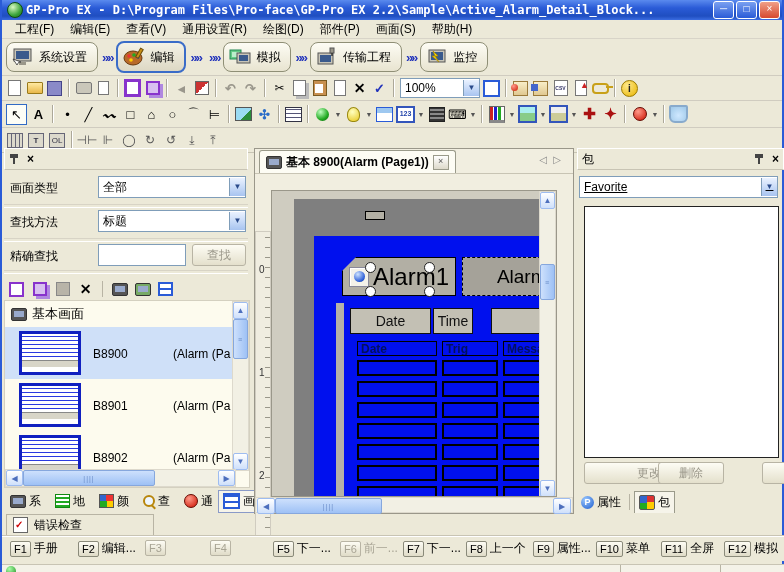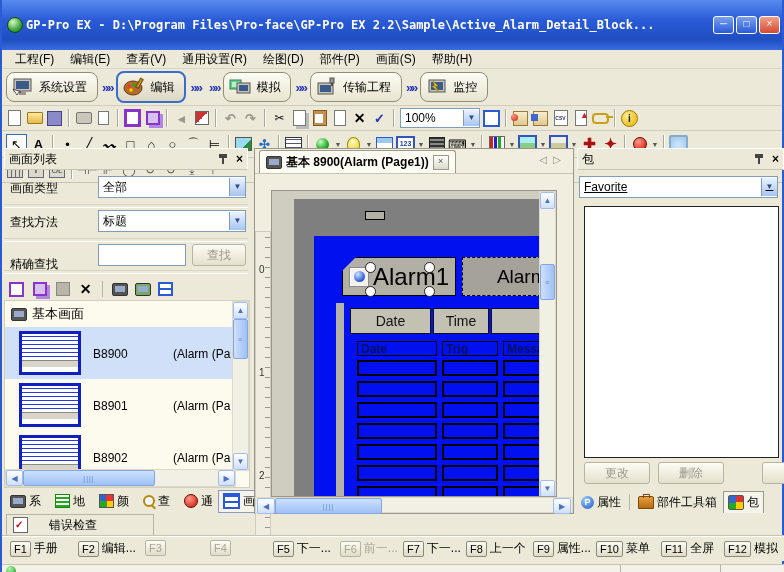--- a/index.html
+++ b/index.html
@@ -1,20 +1,20 @@
 <!DOCTYPE html>
 <html><head>
 <meta charset="utf-8">
 <style>
   html,body{margin:0;padding:0;}
   body{width:784px;height:572px;overflow:hidden;font-family:"Liberation Sans",sans-serif;font-size:12px;background:#ece9d8;color:#000;}
   #app{position:relative;width:784px;height:572px;background:#ece9d8;border-left:2px solid #2a5bd7;border-right:2px solid #2a5bd7;box-sizing:border-box;}
   .r{position:absolute;}
   
-  .titlebar{height:20px;background:linear-gradient(180deg,#5a8aee 0%,#2a5bd7 40%,#1f4ec0 80%,#3a6ce0 100%);display:flex;align-items:center;padding:15px 2px;}
+  .titlebar{height:20px;background:linear-gradient(180deg,#5a8aee 0%,#2a5bd7 40%,#1f4ec0 80%,#3a6ce0 100%);display:flex;align-items:center;padding:0 2px;}
   .appicon{width:14px;height:14px;border-radius:50%;background:radial-gradient(circle at 35% 30%,#d8f8c0,#3aa33a 60%,#1c6c1c);border:1px solid #0f4d0f;margin:0 3px;flex:none;}
   .title-text{color:#fff;font-family:"DejaVu Sans Mono",monospace;font-weight:bold;font-size:12px;white-space:nowrap;overflow:hidden;flex:1;}
   .winbtn{width:19px;height:16px;margin-left:2px;border:1px solid #fff;border-radius:3px;color:#fff;font-size:10px;line-height:14px;text-align:center;flex:none;background:linear-gradient(180deg,#7aa0f0,#2a5bd7);}
   .winbtn.close{background:linear-gradient(180deg,#f0a088,#d6492f);}
   
   .menubar{height:18px;background:#ece9d8;border-bottom:1px solid #d8d4c8;display:flex;align-items:center;padding-left:6px;gap:2px;}
   .menu-item{padding:1px 7px;white-space:nowrap;}
   
   .wfbar{height:36px;background:#ece9d8;border-bottom:1px solid #d0ccc0;display:flex;align-items:center;padding-left:4px;}
   .wfbtn{height:28px;display:flex;align-items:center;gap:4px;padding:0 10px 0 4px;border:1px solid #8f8f76;border-radius:8px;background:linear-gradient(180deg,#fdfcf4,#e8e4d0);white-space:nowrap;}
@@ -401,40 +401,39 @@
     <span class="pi">↻</span>
     <span class="pi">↺</span>
     <span class="pi">⤓</span>
     <span class="pi">⤒</span>
   </div>
 
   <div id="main">
 
     <div class="r" style="left:0;top:2px;width:248px;height:386px;">
       <div class="panel-hdr" style="margin:0 2px;">
-        <span class="ph-title">画面列表</span>
         <span class="pinic"></span>
         <span class="xic">×</span>
       </div>
 
       <span class="r" style="left:8px;top:32px;">画面类型</span>
       <div class="combo r" style="left:96px;top:28px;width:146px;">
         <span class="cval">全部</span>
         <span class="ddbtn" style="height:18px;line-height:18px;">▼</span>
       </div>
       <div class="lrow-sep r" style="left:2px;top:56px;width:244px;"></div>
 
       <span class="r" style="left:8px;top:66px;">查找方法</span>
       <div class="combo r" style="left:96px;top:62px;width:146px;">
         <span class="cval">标题</span>
         <span class="ddbtn" style="height:18px;line-height:18px;">▼</span>
       </div>
       <div class="lrow-sep r" style="left:2px;top:90px;width:244px;"></div>
 
-      <span class="r" style="left:8px;top:100px;margin-top:8px;">精确查找</span>
+      <span class="r" style="left:8px;top:100px;">精确查找</span>
       <div class="r" style="left:96px;top:96px;width:86px;height:20px;background:#fff;border:1px solid #7f9db9;"></div>
       <div class="btn disabled r" style="left:190px;top:96px;width:52px;height:20px;line-height:20px;">查找</div>
       <div class="lrow-sep r" style="left:2px;top:122px;width:244px;"></div>
 
       <div class="r" style="left:6px;top:128px;width:236px;height:26px;display:flex;align-items:center;gap:6px;">
         <span class="ti">
             <span class="sq-purple" style="border-width:2px;width:11px;height:11px;"></span>
           </span>
         <span class="ti">
             <span class="sq-purple2"></span>
@@ -517,21 +516,21 @@
         <span class="btab">
             <span class="alamp"></span>
             <span>通</span>
           </span>
         <span class="btab sel">
             <span class="winblue"></span>
             <span>画</span>
           </span>
       </div>
 
-      <div class="r" style="left:4px;top:366px;width:148px;height:22px;border:1px solid #b8b4a4;background:#ece9d8;display:flex;align-items:center;gap:21px;padding-left:6px;box-sizing:border-box;">
+      <div class="r" style="left:4px;top:366px;width:148px;height:22px;border:1px solid #b8b4a4;background:#ece9d8;display:flex;align-items:center;gap:6px;padding-left:6px;box-sizing:border-box;">
         <span class="errdoc"></span>
         <span>错误检查</span>
       </div>
     </div>
 
     <div class="r" style="left:252px;top:2px;width:320px;height:366px;border:1px solid #9a978a;box-sizing:border-box;background:#f1eee0;">
 
       <div class="etabbar" style="height:24px;position:relative;">
         <div class="etab" style="margin:3px 0 0 4px;">
           <span class="mini-mon"></span>
@@ -572,21 +571,21 @@
         <div class="atab" style="left:190px;top:66px;width:130px;background:#a5a299;border:1px dashed #000;justify-content:center;">
           <span style="font-size:19px;color:#000;">Alarm2</span>
         </div>
 
         <span class="handle" style="left:93px;top:71px;"></span>
         <span class="handle" style="left:152px;top:71px;"></span>
         <span class="handle" style="left:93px;top:95px;"></span>
         <span class="handle" style="left:152px;top:95px;"></span>
 
         <div class="hdrcell" style="left:78px;top:117px;width:81px;">Date</div>
-        <div class="hdrcell" style="left:161px;top:117px;width:56px;">Time</div>
+        <div class="hdrcell" style="left:161px;top:117px;width:40px;">Time</div>
         <div class="hdrcell" style="left:219px;top:117px;width:110px;"></div>
 
         <div class="r" style="left:85px;top:150px;width:260px;">
           <div class="athdr">
             <span class="athcell" style="width:80px;">Date</span>
             <span class="athcell" style="width:56px;">Trig</span>
             <span class="athcell" style="width:110px;">Message</span>
           </div>
           <div>
               <div class="atrow">
@@ -650,34 +649,30 @@
         <span class="ph-title">包</span>
         <span class="pinic"></span>
         <span class="xic">×</span>
       </div>
       <div class="combo r" style="left:2px;top:28px;width:197px;text-decoration:underline;">
         <span class="cval">Favorite</span>
         <span class="ddbtn" style="height:18px;line-height:18px;">▼</span>
       </div>
       <div class="whitebox r" style="left:7px;top:58px;width:193px;height:250px;"></div>
 
-      <div class="btn disabled r" style="left:7px;top:314px;width:64px;height:20px;line-height:20px;">更改</div>
+      <div class="btn disabled r" style="left:7px;top:314px;width:64px;height:20px;line-height:20px;padding-left:32px;">更改</div>
       <div class="btn disabled r" style="left:81px;top:314px;width:64px;height:20px;line-height:20px;">删除</div>
       <div class="btn disabled r" style="left:185px;top:314px;width:30px;height:20px;"></div>
 
       <div class="r" style="left:0;top:342px;width:207px;height:24px;display:flex;align-items:center;gap:2px;">
         <span class="rtab">
             <span class="pcircle">P</span>
             <span>属性</span>
           </span>
         <span class="vline"></span>
-        <span class="rtab">
-            <span class="toolbox-ic"></span>
-            <span>部件工具箱</span>
-          </span>
         <span class="rtab sel">
             <span class="pkg-ic"></span>
             <span>包</span>
           </span>
       </div>
     </div>
   </div>
 
   <div class="fbar">
     <span class="fk" style="left:8px;">

